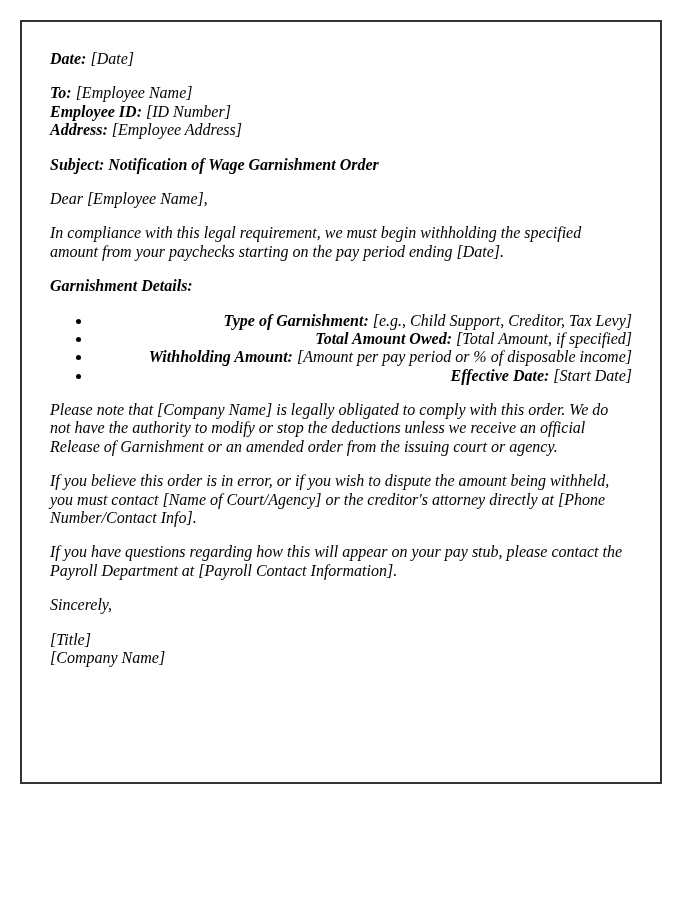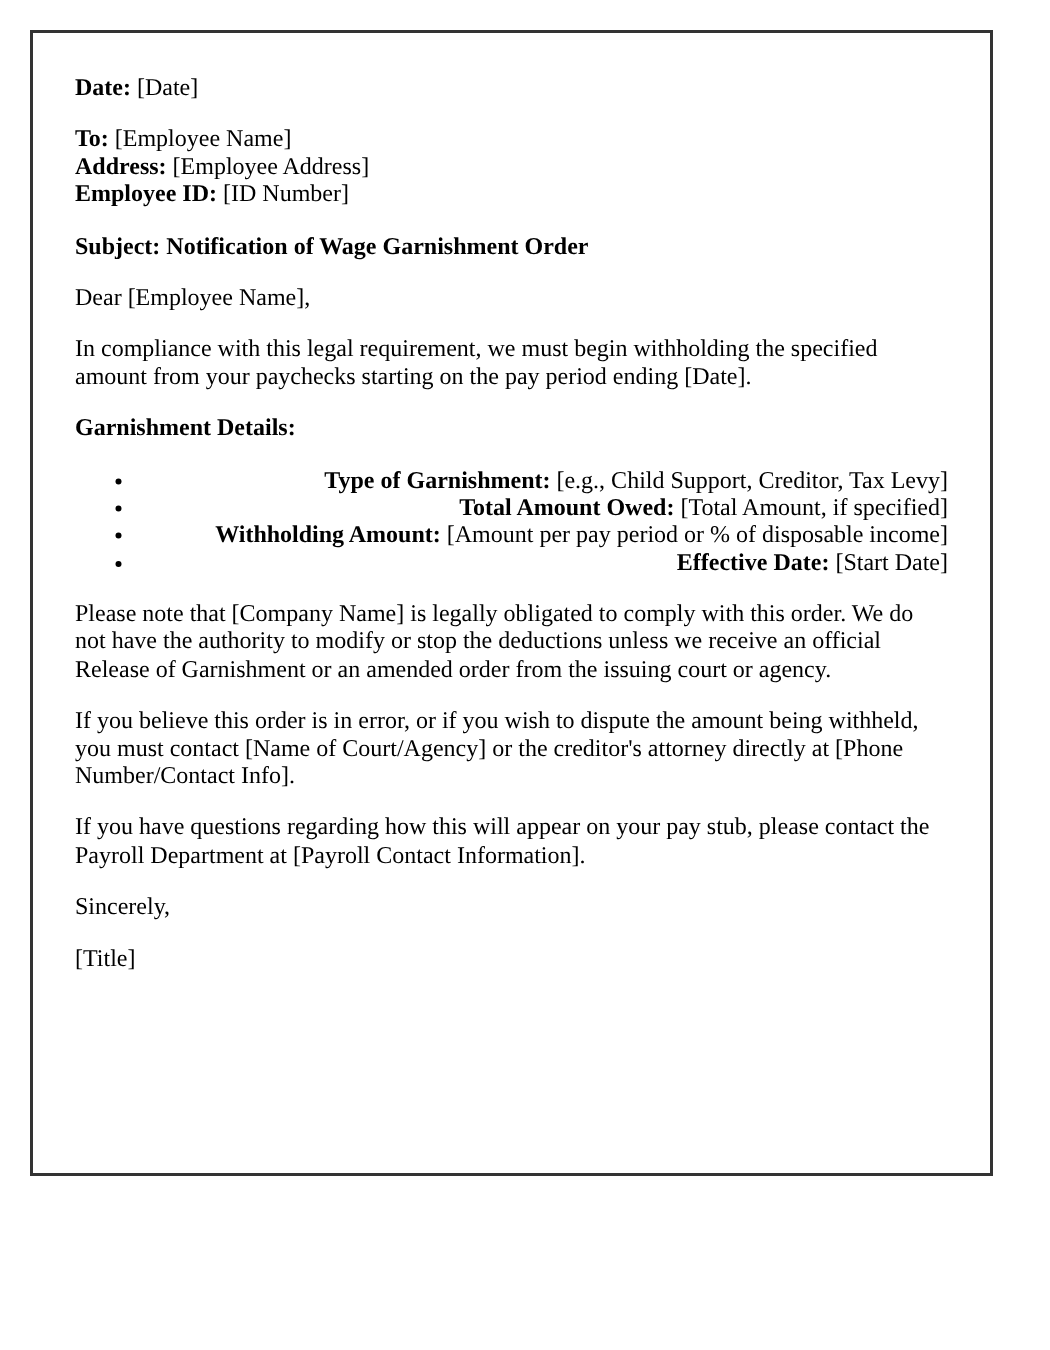--- a/index.html
+++ b/index.html
@@ -1,15 +1,15 @@
 <!DOCTYPE html>
 <html><head>
 <meta charset="utf-8">
 <style>
-  * { box-sizing: border-box; }
+  * { box-sizing: border-box; font-style: italic; }
   html, body {
     margin: 0;
     padding: 0;
     width: 700px;
     height: 900px;
     background: #ffffff;
     font-family: "Liberation Serif", "DejaVu Serif", serif;
     font-size: 16px;
     line-height: 1.15;
     color: #000000;
@@ -46,26 +46,26 @@
     <span class="bold">Date:</span>
     <span>[Date]</span>
   </p>
 
   <div class="block">
     <p class="line">
       <span class="bold">To:</span>
       <span>[Employee Name]</span>
     </p>
     <p class="line">
+      <span class="bold">Employee ID:</span>
+      <span>[ID Number]</span>
+    </p>
+    <p class="line">
       <span class="bold">Address:</span>
       <span>[Employee Address]</span>
-    </p>
-    <p class="line">
-      <span class="bold">Employee ID:</span>
-      <span>[ID Number]</span>
     </p>
   </div>
 
   <p class="para bold">Subject: Notification of Wage Garnishment Order</p>
 
   <p class="para">Dear [Employee Name],</p>
 
 
   <p class="para">In compliance with this legal requirement, we must begin withholding the specified amount from your paychecks starting on the pay period ending [Date].</p>
 
@@ -93,15 +93,16 @@
   <p class="para">Please note that [Company Name] is legally obligated to comply with this order. We do not have the authority to modify or stop the deductions unless we receive an official Release of Garnishment or an amended order from the issuing court or agency.</p>
 
   <p class="para">If you believe this order is in error, or if you wish to dispute the amount being withheld, you must contact [Name of Court/Agency] or the creditor's attorney directly at [Phone Number/Contact Info].</p>
 
   <p class="para">If you have questions regarding how this will appear on your pay stub, please contact the Payroll Department at [Payroll Contact Information].</p>
 
   <p class="para">Sincerely,</p>
 
   <div class="sig-block">
     <p class="line">[Title]</p>
+    <p class="line">[Company Name]</p>
   </div>
 
 </div>
 
 </body></html>

